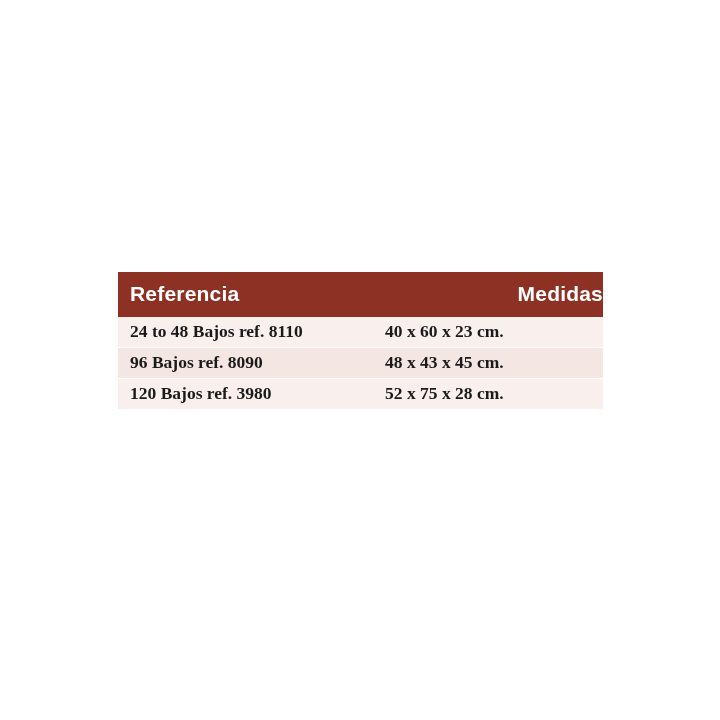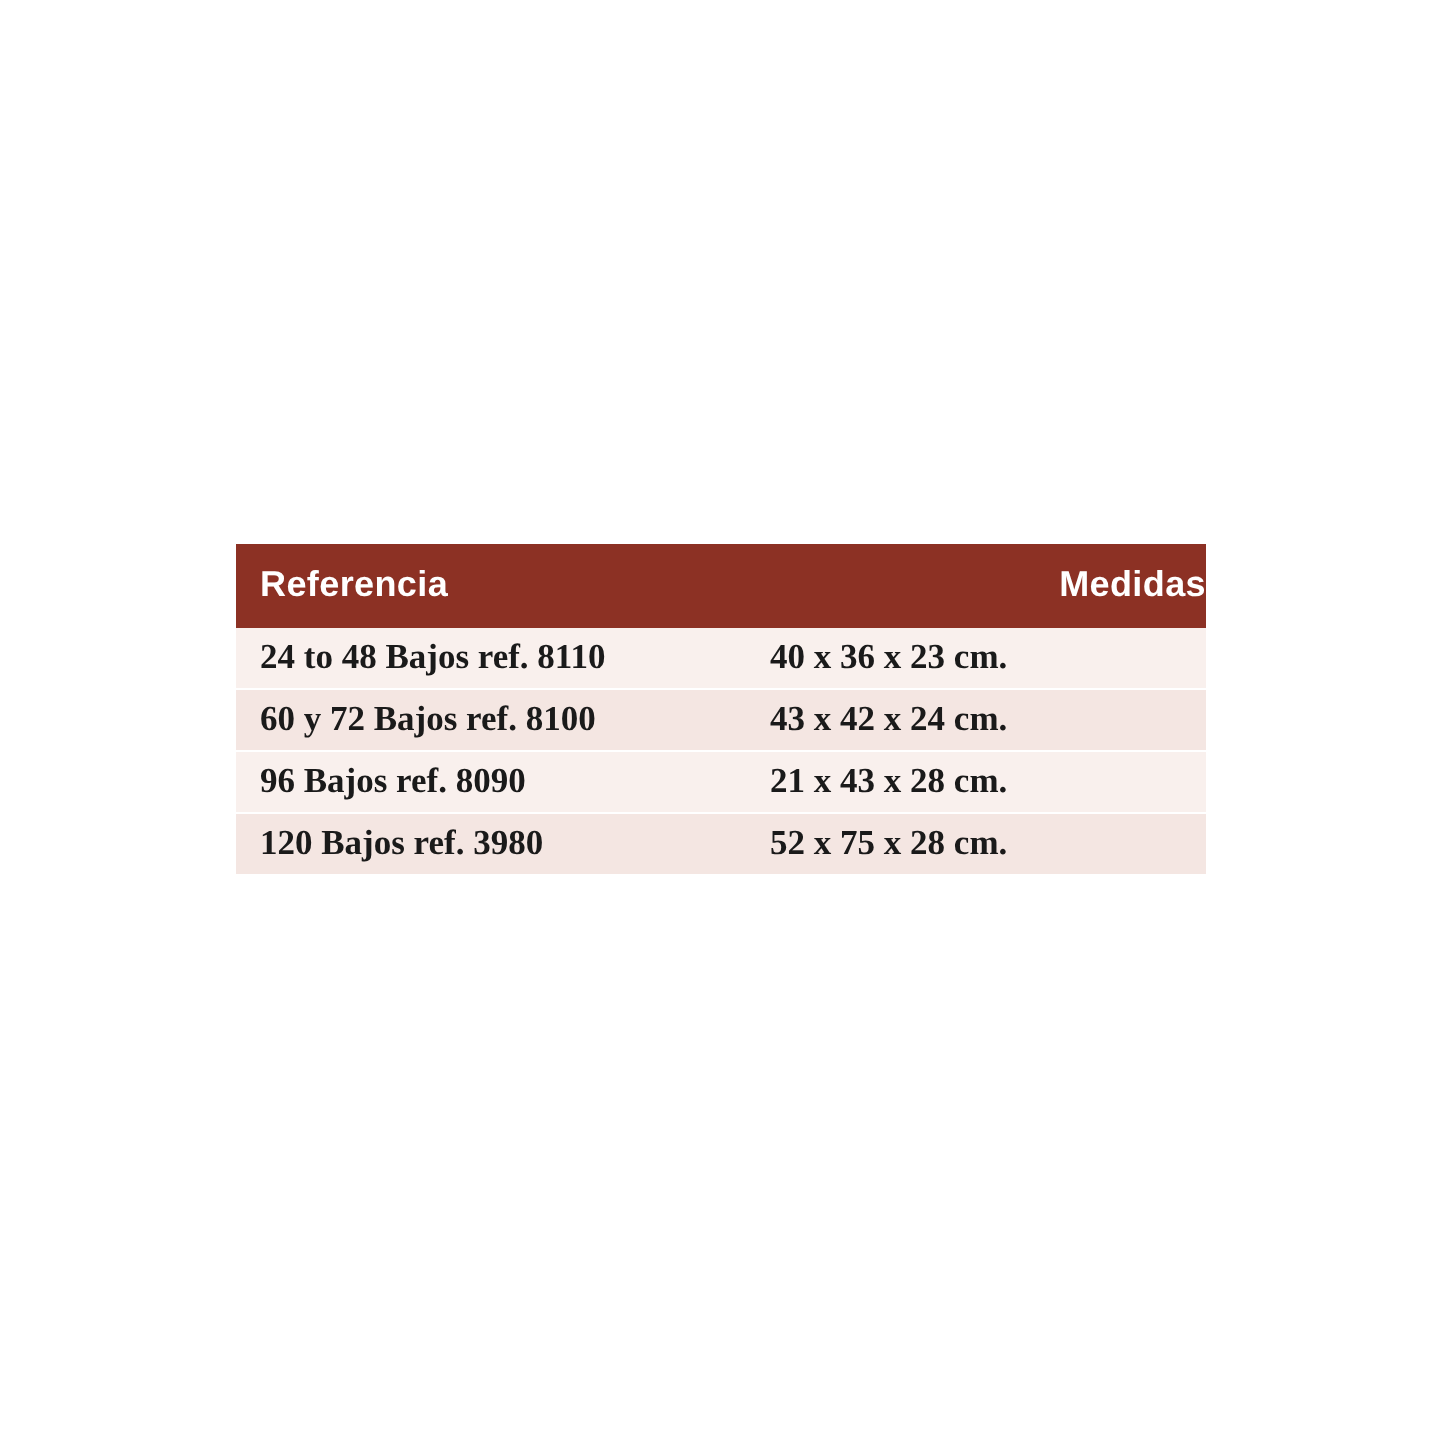--- a/index.html
+++ b/index.html
@@ -29,21 +29,21 @@
     width: 100%;
     table-layout: fixed;
   }
   table.spec-table col.col-ref { width: 53%; }
   table.spec-table col.col-med { width: 47%; }
 
   thead th {
     background: #8c3124;
     color: #ffffff;
     font-family: "Liberation Sans", sans-serif;
-    font-size: 18px;
+    font-size: 21px;
     font-weight: bold;
     text-align: left;
     padding: 10px 0 11px 12px;
     letter-spacing: 0.2px;
   }
   thead th.med-head {
     padding-left: 10px;
     text-align: right;
   }
   tbody td {
@@ -76,29 +76,25 @@
       </colgroup>
       <thead>
         <tr>
           <th class="ref-head">Referencia</th>
           <th class="med-head">Medidas</th>
         </tr>
       </thead>
       <tbody>
         <tr>
           <td class="ref-cell">24 to 48 Bajos ref. 8110</td>
-          <td class="med-cell">40 x 36 x 23 cm.</td>
-        </tr>
-        <tr>
-          <td class="ref-cell">60 y 72 Bajos ref. 8100</td>
-          <td class="med-cell">43 x 42 x 24 cm.</td>
+          <td class="med-cell">40 x 60 x 23 cm.</td>
         </tr>
         <tr>
           <td class="ref-cell">96 Bajos ref. 8090</td>
-          <td class="med-cell">21 x 43 x 28 cm.</td>
+          <td class="med-cell">48 x 43 x 45 cm.</td>
         </tr>
         <tr>
           <td class="ref-cell">120 Bajos ref. 3980</td>
           <td class="med-cell">52 x 75 x 28 cm.</td>
         </tr>
       </tbody>
     </table>
   </div>
 </div>
 

